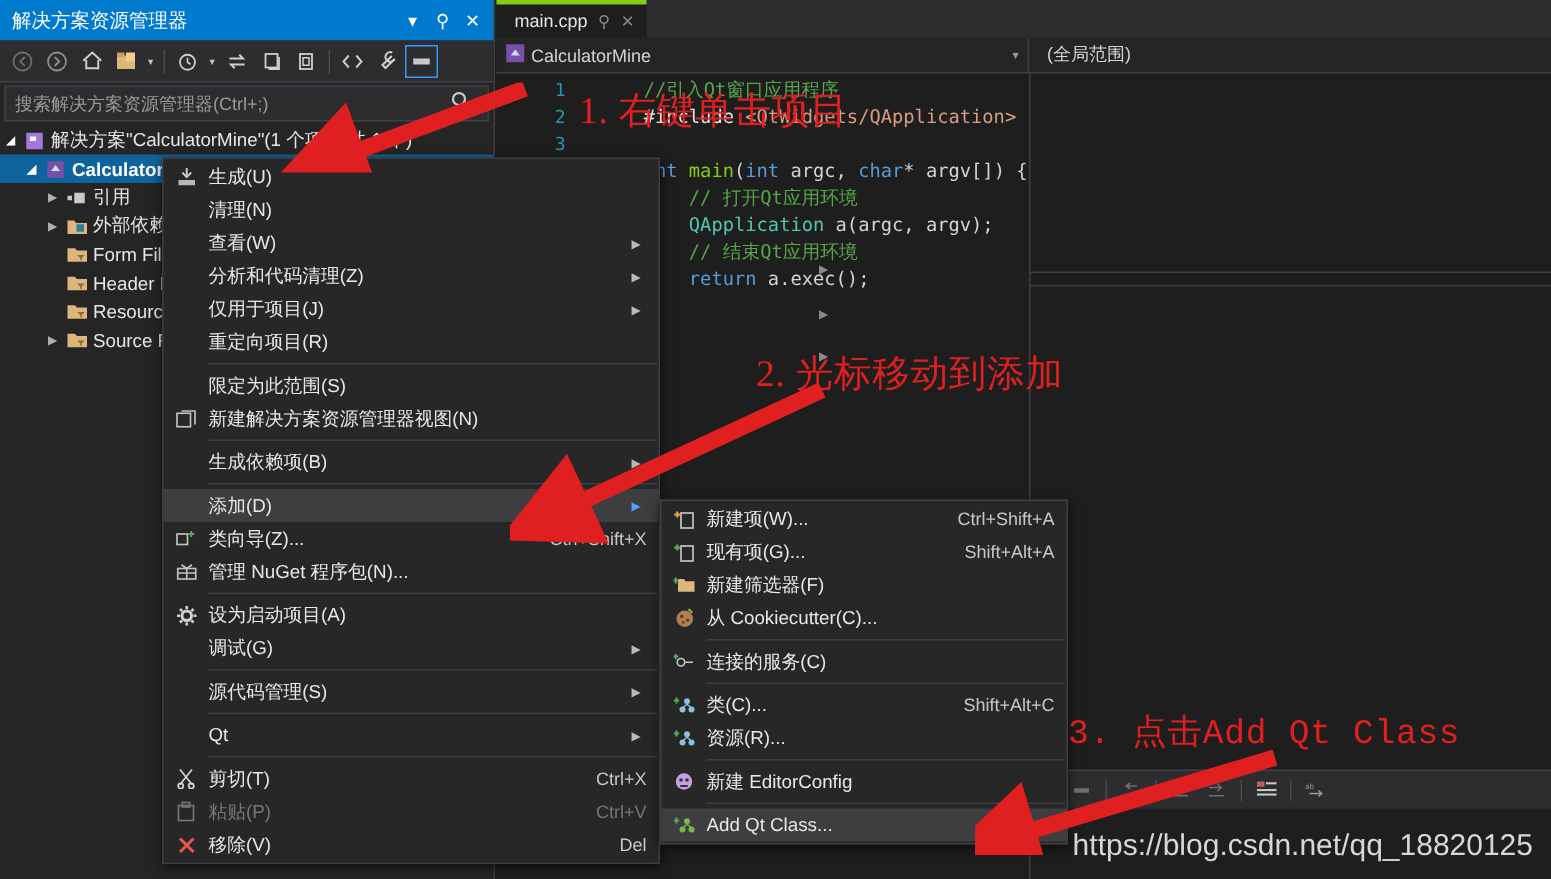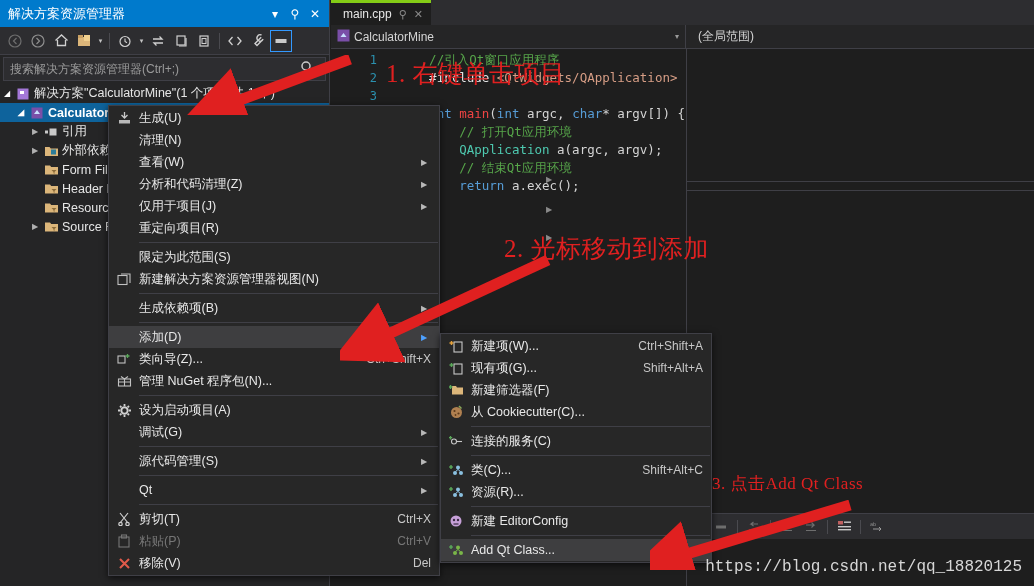--- a/index.html
+++ b/index.html
@@ -125,21 +125,21 @@
   .fold {
     width: 14px; flex: 0 0 14px; color: #8a8a8a; font-size: 9px;
     display: flex; align-items: center; justify-content: center;
   }
   .ctext { white-space: pre; }
   .c-com { color: #57a64a; }
   .c-pre { color: #e5e5e5; }
   .c-inc { color: #d69d85; }
   .c-kw  { color: #569cd6; }
   .c-ty  { color: #4ec9b0; }
-  .c-fn  { color: #ef4444; text-align: right; }
+  .c-fn  { color: #84cc16; text-align: right; }
   .c-pl  { color: #d4d4d4; }
 
   #hrule-a { position: absolute; left: 355px; right: 0; top: 181px; height: 1px; background: #3f3f46; }
   #hrule-b { position: absolute; left: 355px; right: 0; top: 190px; height: 1px; background: #3f3f46; }
   #vrule   { position: absolute; left: 355px; top: 49px; bottom: 0; width: 1px; background: #3f3f46; }
   .grip { position: absolute; color: #8a8a8a; font-size: 8px; }
 
   
   #bottom-toolbar {
     position: absolute; left: 430px; right: 0; top: 513px;
@@ -188,27 +188,27 @@
 
   
   .ann {
     position: absolute;
     color: #e02020;
     font-family: "Liberation Serif", serif;
     font-size: 25px;
     white-space: nowrap;
     letter-spacing: 0.5px;
   }
-  #ann-3 { font-family: Liberation Serif, serif; font-size: 17px; }
+  #ann-3 { font-family: Liberation Mono, monospace; font-size: 23px; }
   .arrow-svg { position: absolute; pointer-events: none; }
 
   #watermark {
     position: absolute; right: 12px; bottom: 10px;
-    color: #d7d7d7; font-size: 16px;
-    font-family: Liberation Mono, monospace;
+    color: #d7d7d7; font-size: 20px;
+    font-family: Liberation Sans, sans-serif;
   }
 </style>
 </head>
 <body>
 
 <div id="root">
 
   <div id="solution-explorer">
 
     <div id="se-titlebar">

